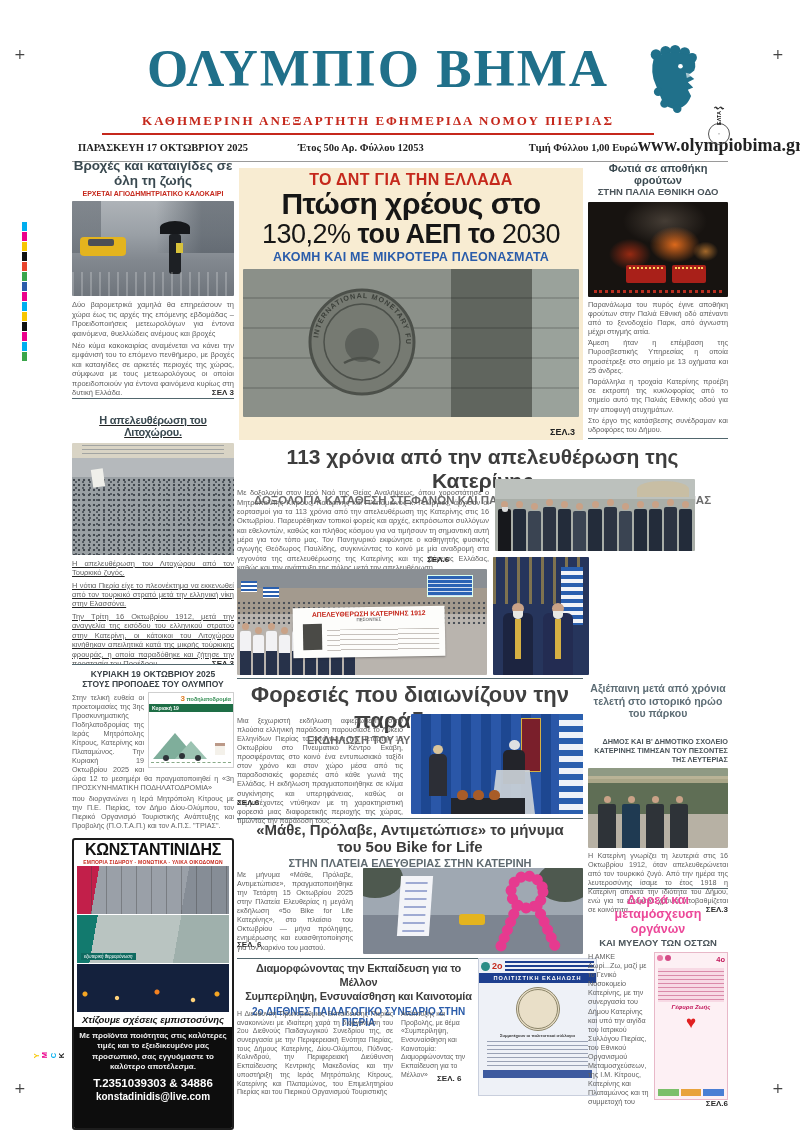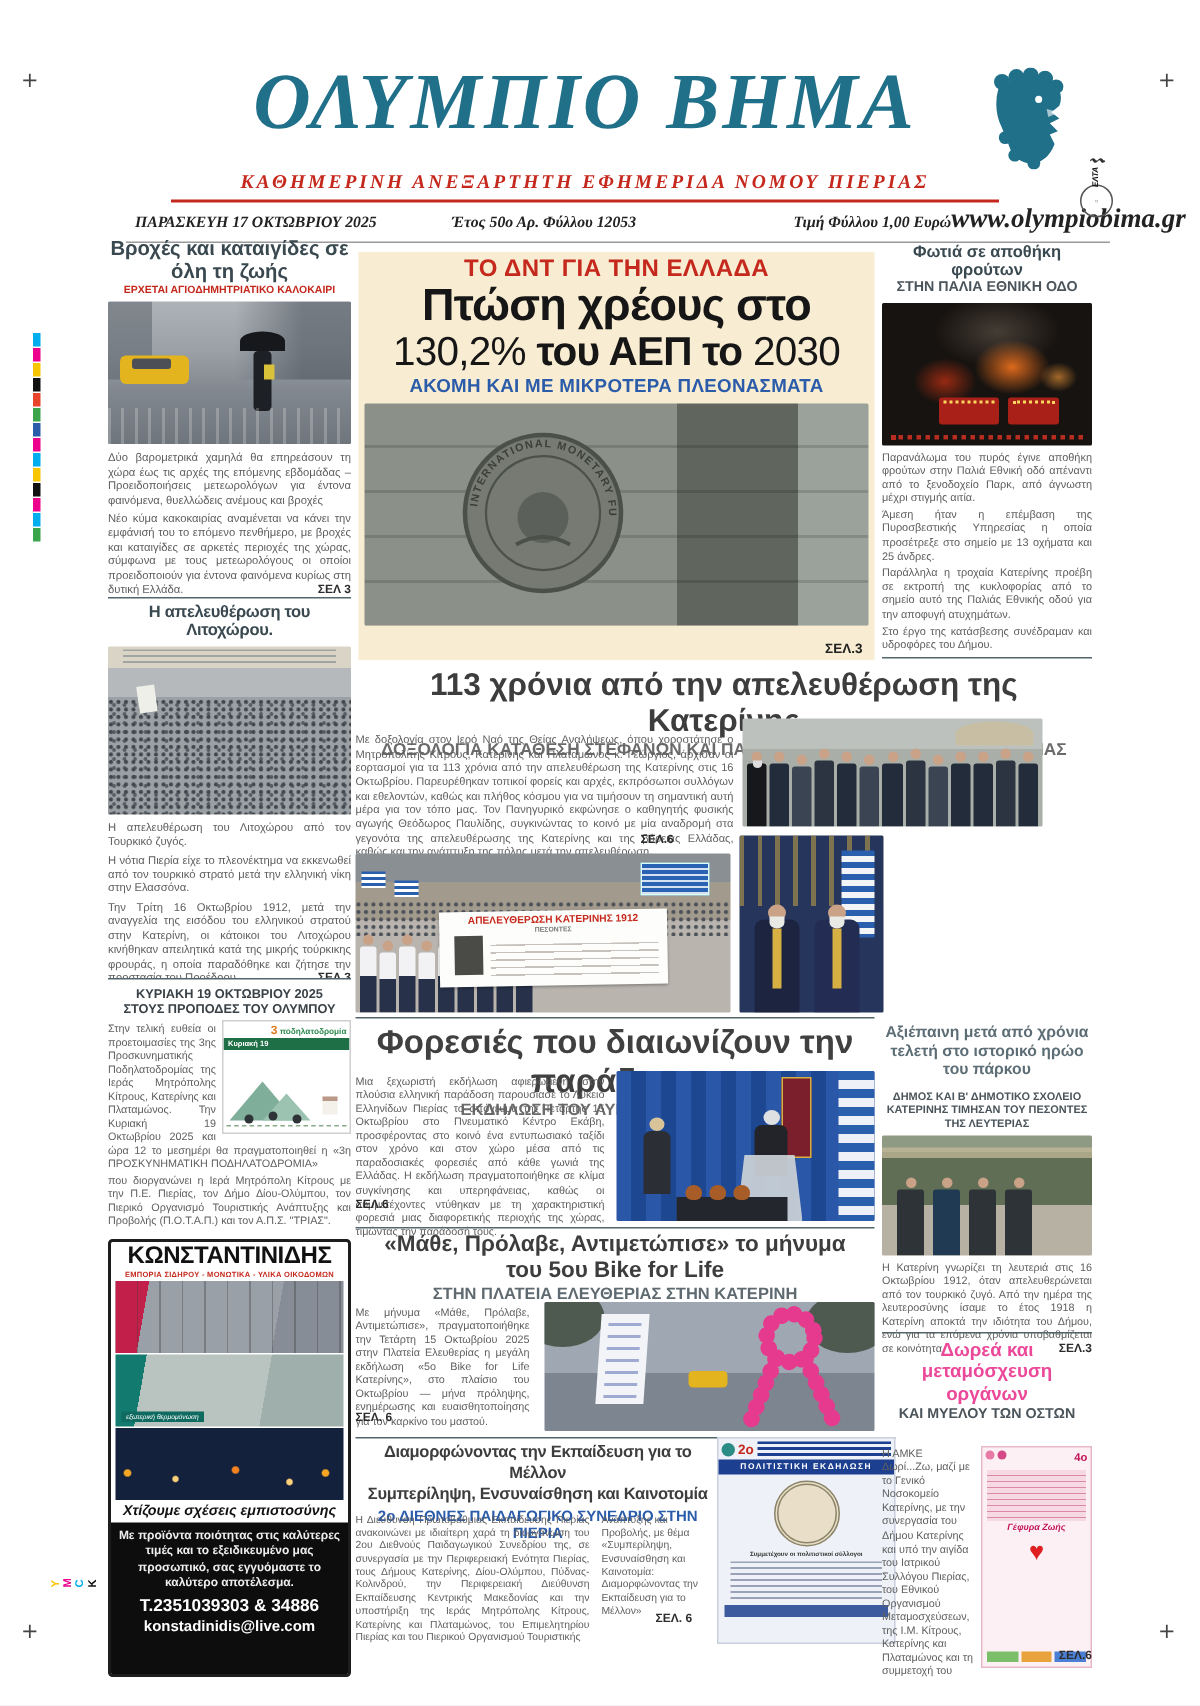--- a/index.html
+++ b/index.html
@@ -1,20 +1,20 @@
 <!DOCTYPE html>
 <html><head>
 <meta charset="utf-8">
 <style>
   html,body{margin:0;padding:0;background:#e9e9e9;}
   .page{position:relative;width:800px;height:1137px;background:#fff;margin:0 auto;
         font-family:"Liberation Sans",sans-serif;overflow:hidden;color:#222;}
   .crop{position:absolute;font:14px "DejaVu Sans",sans-serif;color:#444;}
   
-  .header{position:absolute;left:84px;top:45px;width:656px;height:112px;font-style:italic;}
+  .header{position:absolute;left:72px;top:45px;width:656px;height:112px;}
   .masthead{position:absolute;left:34px;top:-4px;width:544px;text-align:center;
     font-family:"Liberation Serif",serif;font-weight:bold;font-size:53px;line-height:1.05;
     letter-spacing:2px;color:#20708a;white-space:nowrap;}
   .zeus{position:absolute;left:572px;top:0px;width:58px;height:68px;}
   .tagline{position:absolute;left:30px;top:68px;width:552px;text-align:center;
     font-family:"Liberation Serif",serif;font-weight:bold;font-size:13px;letter-spacing:2px;
     color:#c5281c;border-bottom:2px solid #c5281c;padding-bottom:4px;}
   .dateline{position:absolute;left:0;top:90px;width:656px;display:flex;align-items:baseline;
     border-bottom:1px solid #9a9a9a;padding-bottom:5px;
     font-family:"Liberation Serif",serif;font-size:10.5px;font-weight:bold;color:#222;}
@@ -47,21 +47,21 @@
     background:linear-gradient(90deg,#5c636b 0 18%,transparent 18% 52%,#474f58 80% 100%);}
   .rain-photo .taxi{position:absolute;left:8px;top:36px;width:46px;height:19px;background:#e4b41e;border-radius:4px;}
   .rain-photo .taxi:before{content:"";position:absolute;left:8px;top:2px;width:26px;height:7px;background:#4c4f55;border-radius:2px;}
   .rain-photo .fig-umb{position:absolute;left:88px;top:20px;width:30px;height:56px;}
   .rain-photo .fig-umb:before{content:"";position:absolute;left:0;top:0;width:30px;height:13px;background:#16181b;border-radius:50% 50% 0 0;}
   .rain-photo .fig-umb:after{content:"";position:absolute;left:9px;top:13px;width:12px;height:40px;background:#1d2024;border-radius:3px;}
   .rain-photo .bag{position:absolute;left:104px;top:42px;width:7px;height:10px;background:#d8c23a;}
   .rain-photo .wet{position:absolute;left:0;right:0;bottom:0;height:26%;
     background:repeating-linear-gradient(90deg,rgba(255,255,255,.22) 0 2px,transparent 2px 9px);}
   .weather .body-t{margin-top:4px;}
-  .litochoro{height:250px;padding-top:3px;}
+  .litochoro{height:250px;padding-top:15px;text-decoration:underline;}
   .litochoro .sec-title{font-size:11px;letter-spacing:-.2px;}
   .old-photo{width:162px;height:112px;margin-top:4px;
     background:linear-gradient(180deg,#d9d4c5 0 13%,#b5b9bc 13% 30%,#9aa0a4 30%);}
   .old-photo .cap{position:absolute;left:10px;top:2px;right:10px;height:10px;
     background:repeating-linear-gradient(180deg,#8a8f93 0 1px,transparent 1px 4px);opacity:.7;}
   .old-photo .crowd{position:absolute;left:0;right:0;top:32%;bottom:0;
     background-image:radial-gradient(circle at 2px 2px,#41474d 1.1px,transparent 1.6px),
                      radial-gradient(circle at 4px 4px,#555c63 1px,transparent 1.5px);
     background-size:5px 5px,7px 6px;}
   .old-photo .flag{position:absolute;left:20px;top:26px;width:12px;height:18px;background:#efefea;transform:rotate(-8deg);}
@@ -219,33 +219,33 @@
   .cp-2o{font-size:9px;font-weight:bold;color:#c5281c;}
   .cp-bars{flex:1;height:10px;background:repeating-linear-gradient(180deg,#1d3f8f 0 2px,transparent 2px 4px);}
   .cp-band{background:#1d3f8f;color:#fff;font-size:5.6px;font-weight:bold;text-align:center;letter-spacing:1px;padding:2px 0;}
   .cp-emblem{width:38px;height:38px;margin:4px auto 2px;border-radius:50%;background:#e9dfc8;border:3px double #8b8468;}
   .cp-sub{font-size:4.2px;font-weight:bold;color:#333;text-align:center;}
   .cp-lines{margin:3px 8px;height:26px;background:repeating-linear-gradient(180deg,#9aa2b5 0 1px,transparent 1px 4px);}
   .cp-foot{height:8px;margin:0 4px;background:#1d3f8f;opacity:.85;}
   
   .cer{position:absolute;left:588px;top:682px;width:140px;height:200px;}
   .cer-title{font-size:10.5px;font-weight:bold;color:#5d6d75;text-align:center;line-height:1.2;}
-  .cer-sub{font-size:7.3px;font-weight:bold;color:#4a545a;text-align:center;line-height:1.25;margin-top:6px;}
+  .cer-sub{font-size:7.3px;font-weight:bold;color:#4a545a;text-align:right;line-height:1.25;margin-top:17px;}
   .cer-photo{width:140px;height:80px;margin-top:4px;
     background:linear-gradient(180deg,#8f9a84 0 14%,#5f6e55 14% 58%,#b7b1a4 58%);}
   .cer-photo .pergola{position:absolute;left:0;right:0;top:8px;height:7px;background:#cbbd9e;opacity:.7;}
   .cer-photo .figs{height:54px;gap:6px;padding:0 10px;}
   .cer-photo .fig{max-width:18px;height:44px;background:#2e3338;}
   .cer-photo .fig:nth-child(2){background:#1f3a52;}
   .cer .body-t{margin-top:3px;font-size:7.2px;}
   
   .don{position:absolute;left:588px;top:893px;width:140px;height:215px;}
   .don-title{font-size:12.5px;font-weight:bold;color:#ec4899;text-align:center;line-height:1.15;}
   .don-t2{font-size:9.5px;font-weight:bold;color:#4a545a;text-align:center;margin-top:1px;}
-  .don-row{position:relative;margin-top:16px;height:148px;}
+  .don-row{position:relative;margin-top:4px;height:148px;}
   .don-body1{width:62px;font-size:7.2px;text-align:left;}
   .don-poster{position:absolute;right:0;top:0;width:72px;height:146px;background:#fdf0f4;border:1px solid #e8b8c8;}
   .dp-head{display:flex;gap:2px;padding:2px;}
   .dp-dot{width:6px;height:6px;border-radius:50%;background:#e87ba6;}
   .dp-4o{margin-left:auto;font-size:7.5px;font-weight:bold;color:#c2185b;}
   .dp-box{margin:2px 3px;height:34px;background:#f7d9e4;
     background-image:repeating-linear-gradient(180deg,transparent 0 3px,rgba(190,60,110,.5) 3px 4px);}
   .dp-title{font-size:6px;font-weight:bold;font-style:italic;color:#c2185b;text-align:center;margin-top:2px;}
   .dp-heart{text-align:center;font-size:17px;color:#e02020;line-height:1;margin-top:4px;}
   .dp-foot{position:absolute;left:3px;right:3px;bottom:3px;height:7px;display:flex;gap:2px;}

